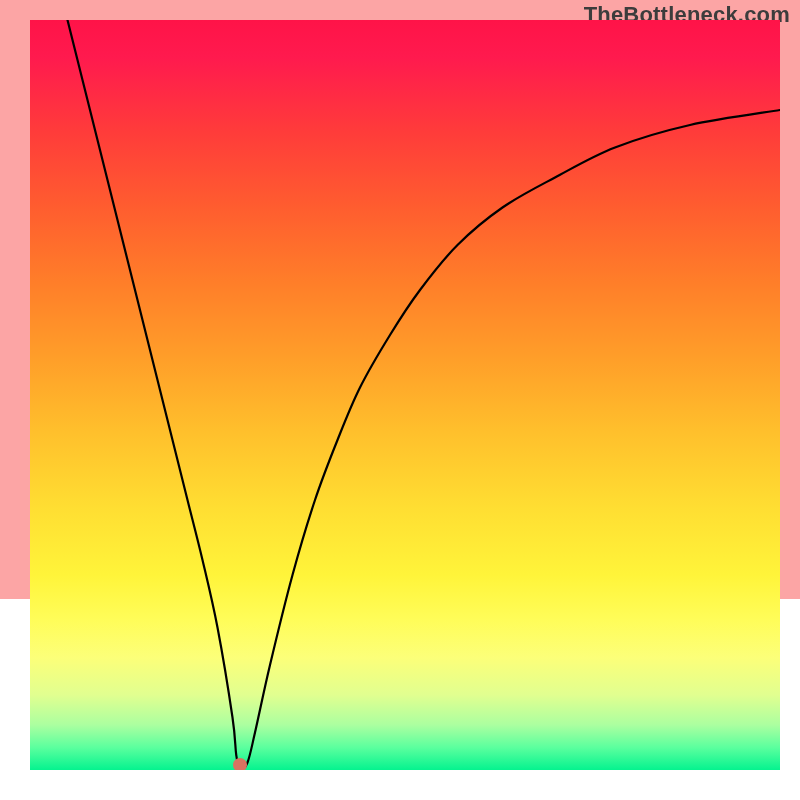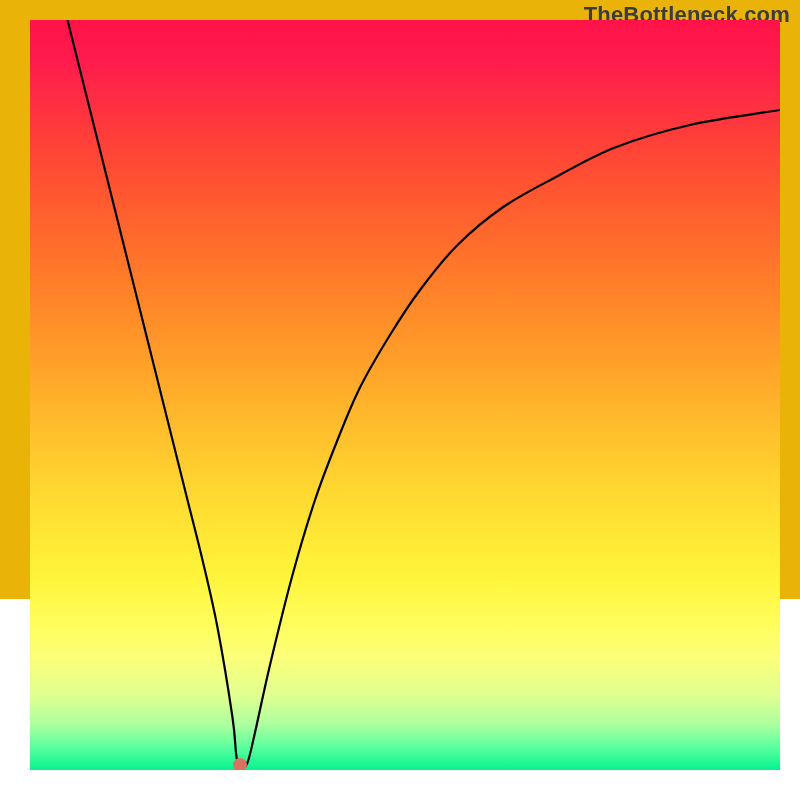--- a/index.html
+++ b/index.html
@@ -7,21 +7,21 @@
     padding: 0;
     width: 800px;
     height: 800px;
     overflow: hidden;
     font-family: Arial, Helvetica, sans-serif;
   }
   .chart-container {
     position: relative;
     width: 800px;
     height: 599px;
-    background: #eab308;
+    background: #fca5a5;
     text-align: center;
   }
   .plot-area {
     position: absolute;
     left: 30px;
     top: 20px;
     width: 750px;
     height: 750px;
     background: linear-gradient(to bottom,
       #ff1348 0%,

